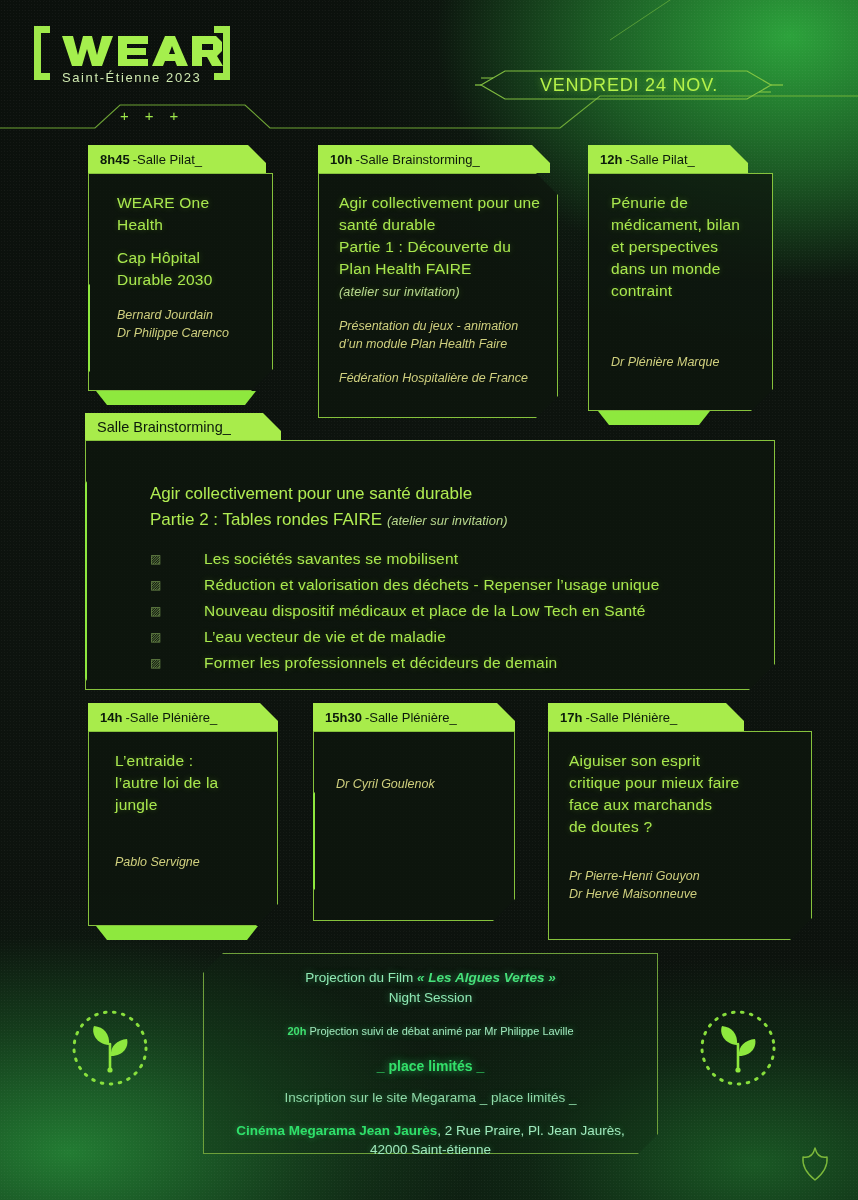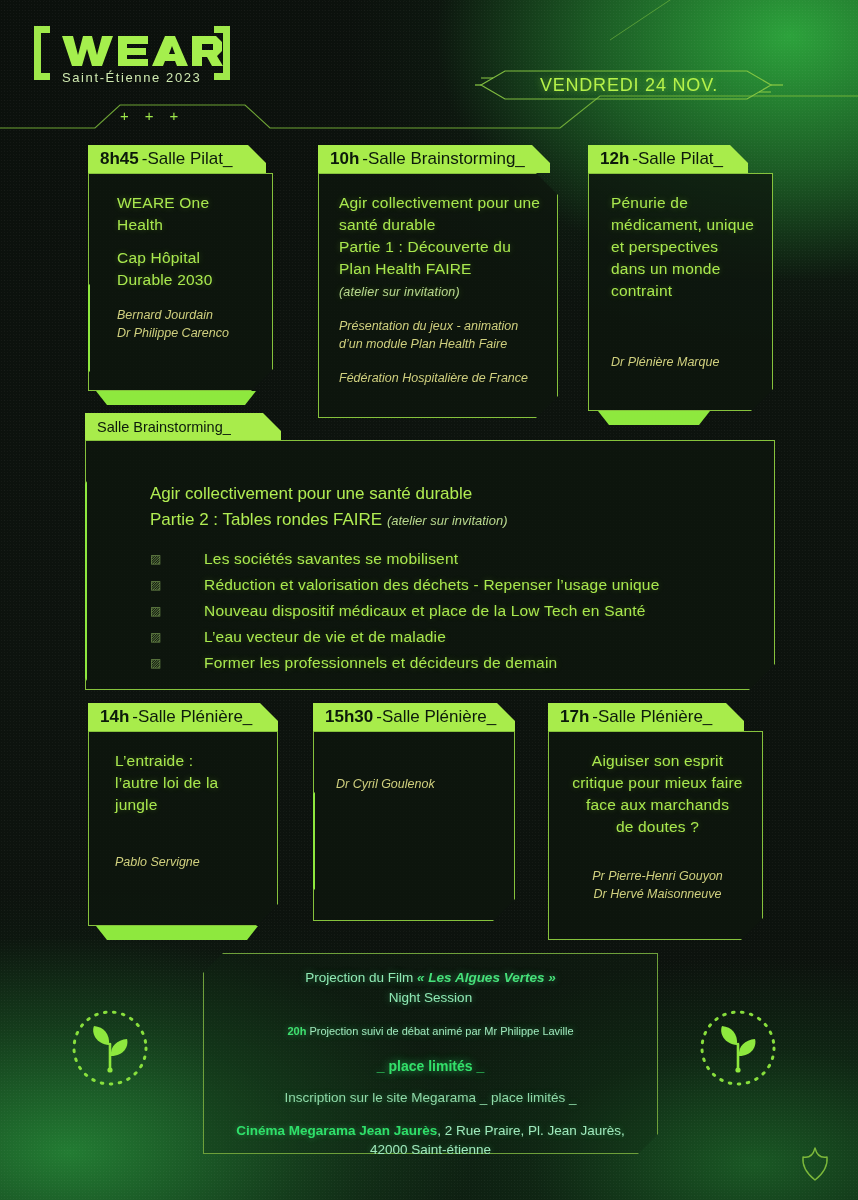--- a/index.html
+++ b/index.html
@@ -44,21 +44,21 @@
 
   .plus-row{position:absolute;left:120px;top:108px;display:flex;gap:16px;}
   .plus-row span{color:#9fe84a;font-size:15px;line-height:1;}
 
   
   .card{position:absolute;}
   .card .tab{
     position:relative;height:28px;background:#a8ec4b;
     clip-path:polygon(0 0, calc(100% - 18px) 0, 100% 18px, 100% 100%, 0 100%);
     display:flex;align-items:center;padding-left:12px;box-sizing:border-box;
-    color:#0c1a0b;font-size:17px;white-space:nowrap;
+    color:#0c1a0b;font-size:13px;white-space:nowrap;
   }
   .card .tab b{font-weight:700;margin-right:3px;}
   .card .tab i{font-style:normal;font-weight:400;}
   .card .body{
     position:relative;
     border:1px solid #86c23c;
     background:rgba(14,22,14,.80);
     box-sizing:border-box;
     clip-path:polygon(0 0, 100% 0, 100% calc(100% - 22px), calc(100% - 22px) 100%, 0 100%);
     padding:18px 16px 14px 28px;
@@ -220,21 +220,21 @@
     </div>
   </div>
 
   <div class="card" style="left:588px;top:145px;width:185px;">
     <div class="tab" style="width:160px;">
       <b>12h</b>
         <i> - </i>
         <i>Salle Pilat_</i>
     </div>
     <div class="body" style="height:238px;padding-left:22px;">
-      <div class="title">Pénurie de médicament, unique et perspectives dans un monde contraint</div>
+      <div class="title">Pénurie de médicament, bilan et perspectives dans un monde contraint</div>
       <div style="height:52px;"></div>
       <div class="speaker">Dr Plénière Marque</div>
     </div>
     <div class="bspur" style="left:10px;width:112px;top:266px;"></div>
   </div>
 
   <div class="wide">
     <div class="tab">
       <span>Salle Brainstorming_</span>
     </div>
@@ -289,21 +289,21 @@
         <i> - </i>
         <i>Salle Plénière_</i>
     </div>
     <div class="body" style="height:190px;padding-left:22px;">
       <div class="lspur" style="top:60px;height:98px;"></div>
       <div style="height:26px;"></div>
       <div class="speaker">Dr Cyril Goulenok</div>
     </div>
   </div>
 
-  <div class="card" style="left:548px;top:703px;width:215px;text-align:center;">
+  <div class="card" style="left:548px;top:703px;width:264px;">
     <div class="tab" style="width:196px;">
       <b>17h</b>
         <i> - </i>
         <i>Salle Plénière_</i>
     </div>
     <div class="body" style="height:209px;padding-left:20px;">
       <div class="title" style="white-space:pre-line;">Aiguiser son esprit
 critique pour mieux faire
 face aux marchands
 de doutes ?</div>

